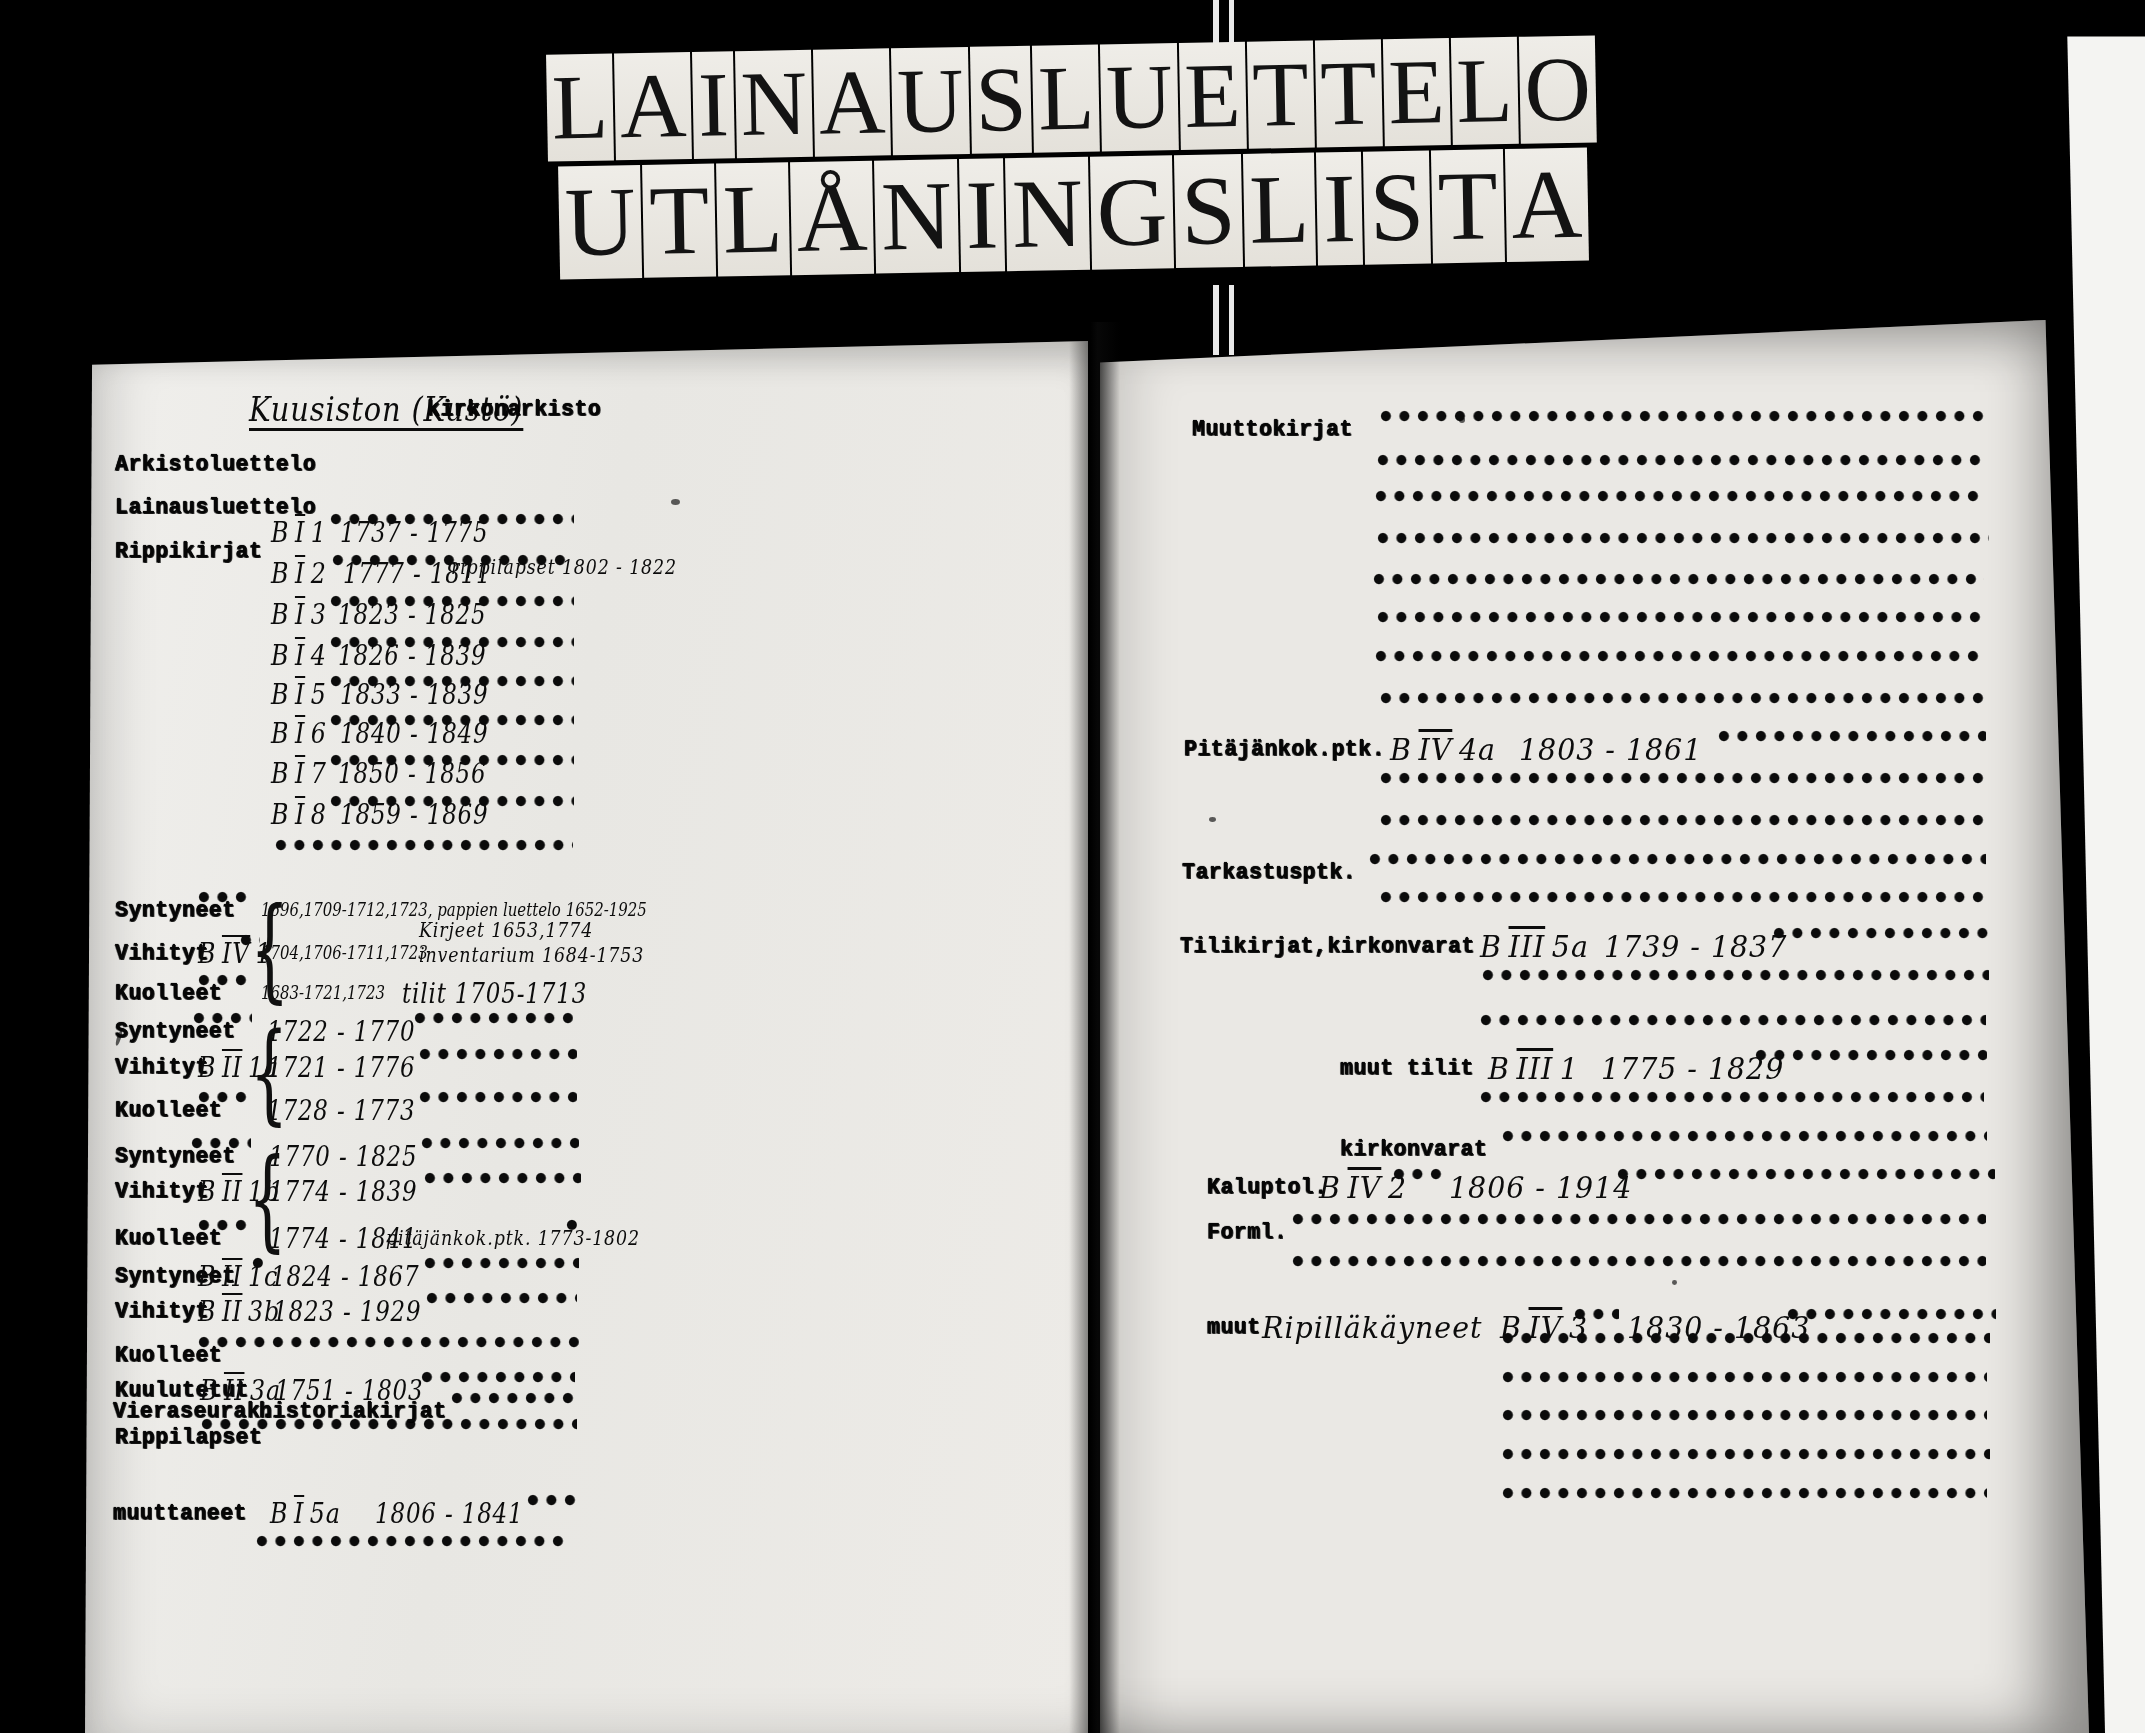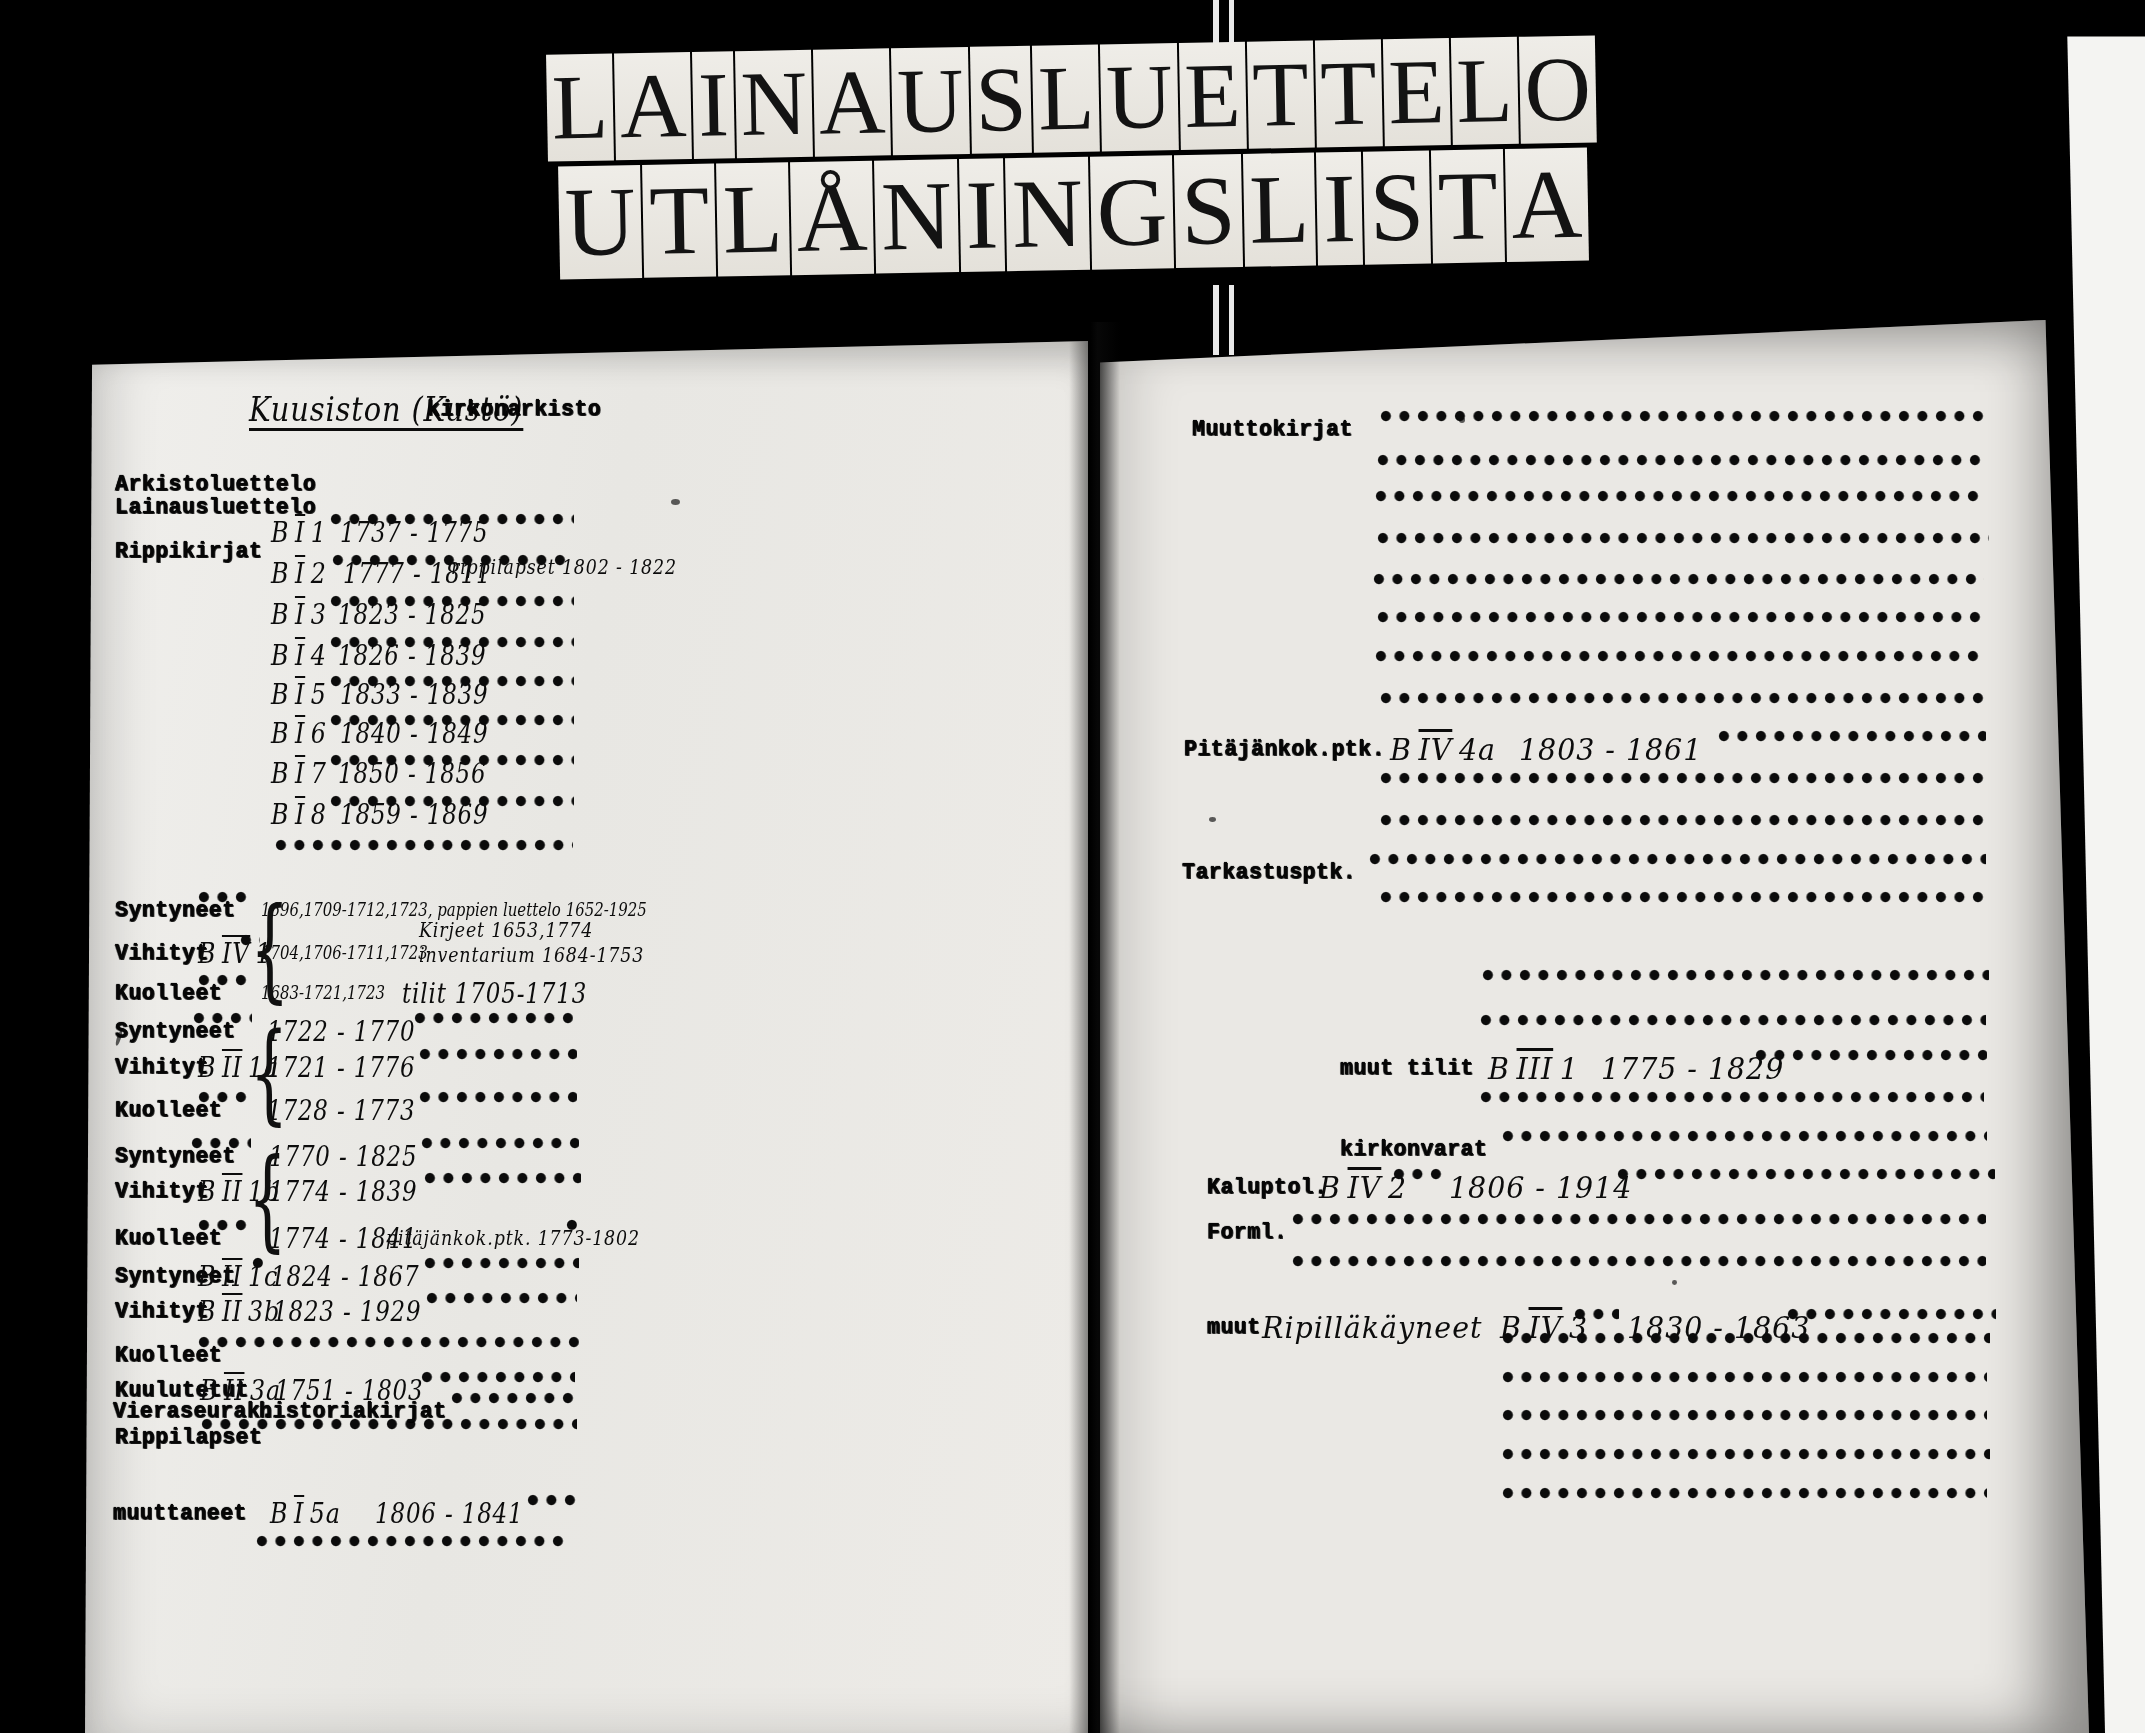--- a/index.html
+++ b/index.html
@@ -113,21 +113,21 @@
   <div class="speck" style="left:1459px;top:417px;width:5.9px;height:5.9px;"></div>
   <div class="speck" style="left:117px;top:1030px;width:3.9px;height:15.6px;transform:rotate(18deg);"></div>
   <div class="speck" style="left:1209px;top:817px;width:6.8px;height:4.9px;"></div>
   <div class="speck" style="left:1672px;top:1280px;width:4.9px;height:4.9px;"></div>
 
   <div id="content-left" class="content">
       <div class="row" style="top: 390px;">
         <span class="hand title" style="left: 249px;">Kuusiston (Kustö)</span>
         <span class="typed" style="left: 427px;">kirkonarkisto</span>
       </div>
-      <div class="row" style="top: 445px; margin-top: 20px;">
+      <div class="row" style="top: 445px;">
         <span class="typed" style="left: 115px;">Arkistoluettelo</span>
       </div>
       <div class="row" style="top: 488px; padding-left: 44px;">
         <span class="typed" style="left: 115px;">Lainausluettelo</span>
       </div>
       <div class="row" style="top: 532px;">
         <span class="typed" style="left: 115px;">Rippikirjat</span>
       </div>
       <div class="row" style="top: 513px;">
         <span class="code" style="left: 271px;"><span>B</span> <span class="rn">I</span> <span>1</span></span>
@@ -312,20 +312,26 @@
       <div class="row" style="top: 814px;">
         <span class="dots" style="left: 1380px; width: 605px;"></span>
       </div>
       <div class="row" style="top: 853px;">
         <span class="typed" style="left: 1182px;">Tarkastusptk.</span>
         <span class="dots" style="left: 1369px; width: 617px;"></span>
       </div>
       <div class="row" style="top: 891px;">
         <span class="dots" style="left: 1380px; width: 607px;"></span>
       </div>
+      <div class="row" style="top: 927px;">
+        <span class="typed" style="left: 1180px;">Tilikirjat,kirkonvarat</span>
+        <span class="code lg" style="left: 1480px;"><span>B</span> <span class="rn">III</span> <span>5a</span></span>
+        <span class="hand lg" style="left: 1604px;">1739 - 1837</span>
+        <span class="dots" style="left: 1773px; width: 215px;"></span>
+      </div>
       <div class="row" style="top: 969px;">
         <span class="dots" style="left: 1482px; width: 507px;"></span>
       </div>
       <div class="row" style="top: 1014px;">
         <span class="dots" style="left: 1480px; width: 506px;"></span>
       </div>
       <div class="row" style="top: 1049px;">
         <span class="typed" style="left: 1340px;">muut tilit</span>
         <span class="code lg" style="left: 1488px;"><span>B</span> <span class="rn">III</span> <span>1</span></span>
         <span class="hand lg" style="left: 1601px;">1775 - 1829</span>

